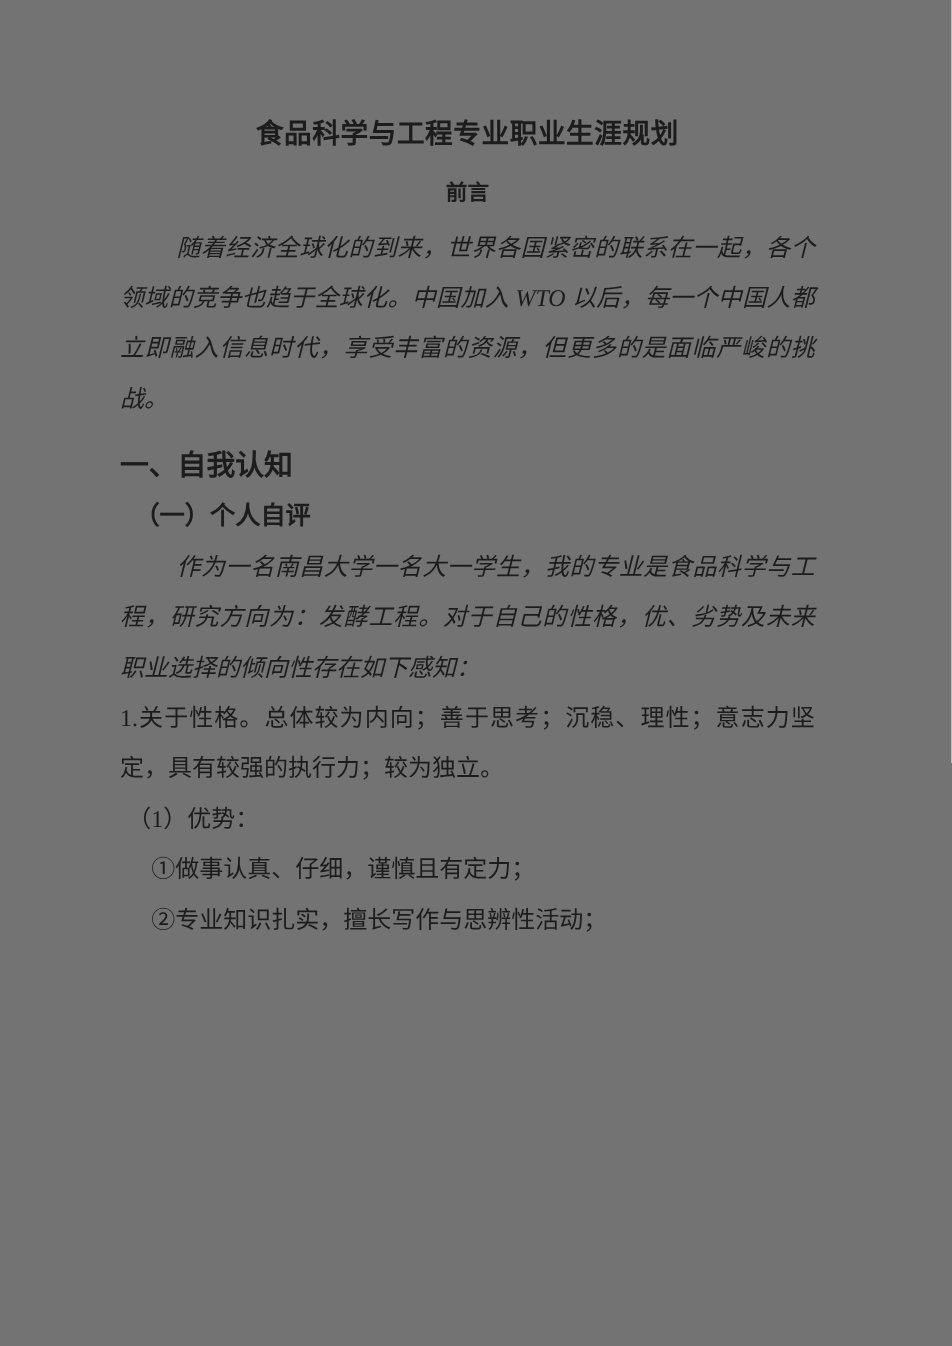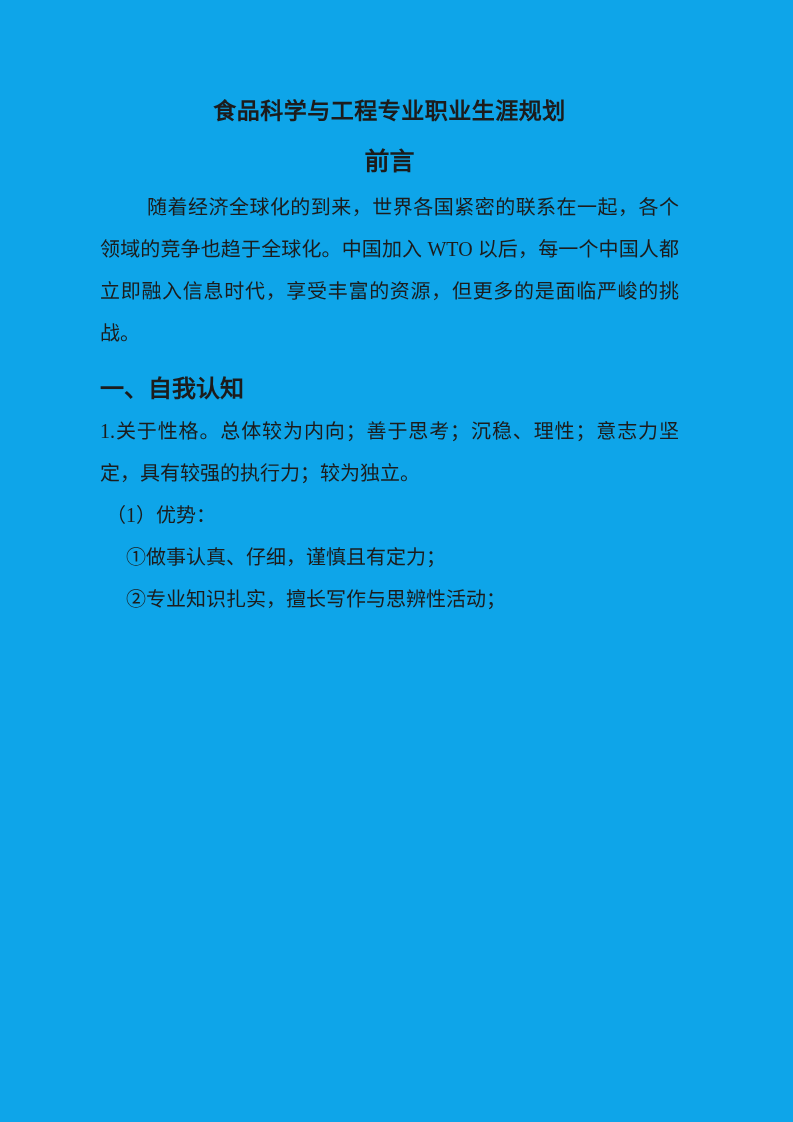--- a/index.html
+++ b/index.html
@@ -5,57 +5,58 @@
   html, body {
     margin: 0;
     padding: 0;
     background: #ffffff;
   }
   .page {
     position: relative;
     width: 793px;
     height: 1122px;
     margin: 0 auto;
-    background: #0ea5e9;
+    background: #737373;
     box-sizing: border-box;
     padding: 96px 114px 0 100px;
     color: #1c1c1c;
     overflow: hidden;
   }
   .doc-title {
     margin: 0;
     font-family: "Liberation Serif", serif;
     font-size: 23px;
     font-weight: bold;
     line-height: 32px;
     text-align: center;
     letter-spacing: 0.5px;
   }
   .preface-heading {
     margin: 18px 0 0 0;
     font-family: "Liberation Sans", sans-serif;
-    font-size: 25px;
+    font-size: 18px;
     font-weight: bold;
     line-height: 30px;
     text-align: center;
   }
   .body-par {
     margin: 0;
     font-family: "Liberation Serif", serif;
     font-size: 20px;
     font-weight: normal;
     line-height: 42px;
     text-align: justify;
     text-justify: inter-character;
   }
   .body-par.first {
     margin-top: 10px;
   }
   .indent2 {
     text-indent: 2.35em;
+    font-style: italic;
   }
   .section-heading {
     margin: 14px 0 0 0;
     font-family: "Liberation Sans", sans-serif;
     font-size: 24px;
     font-weight: bold;
     line-height: 42px;
   }
   .section-subheading {
     margin: 0;
@@ -79,21 +80,23 @@
 
   <h1 class="doc-title">食品科学与工程专业职业生涯规划</h1>
 
   <h2 class="preface-heading">前言</h2>
 
   <p class="body-par indent2 first">随着经济全球化的到来，世界各国紧密的联系在一起，各个领域的竞争也趋于全球化。中国加入 WTO 以后，每一个中国人都立即融入信息时代，享受丰富的资源，但更多的是面临严峻的挑战。</p>
 
 
   <h3 class="section-heading">一、自我认知</h3>
 
+  <h4 class="section-subheading">（一）个人自评</h4>
 
+  <p class="body-par indent2">作为一名南昌大学一名大一学生，我的专业是食品科学与工程，研究方向为：发酵工程。对于自己的性格，优、劣势及未来职业选择的倾向性存在如下感知：</p>
 
   <p class="body-par">1.关于性格。总体较为内向；善于思考；沉稳、理性；意志力坚定，具有较强的执行力；较为独立。</p>
 
 
   <p class="body-par indent-paren">（1）优势：</p>
 
   <p class="body-par indent-circle">①做事认真、仔细，谨慎且有定力；</p>
 
   <p class="body-par indent-circle">②专业知识扎实，擅长写作与思辨性活动；</p>
 

